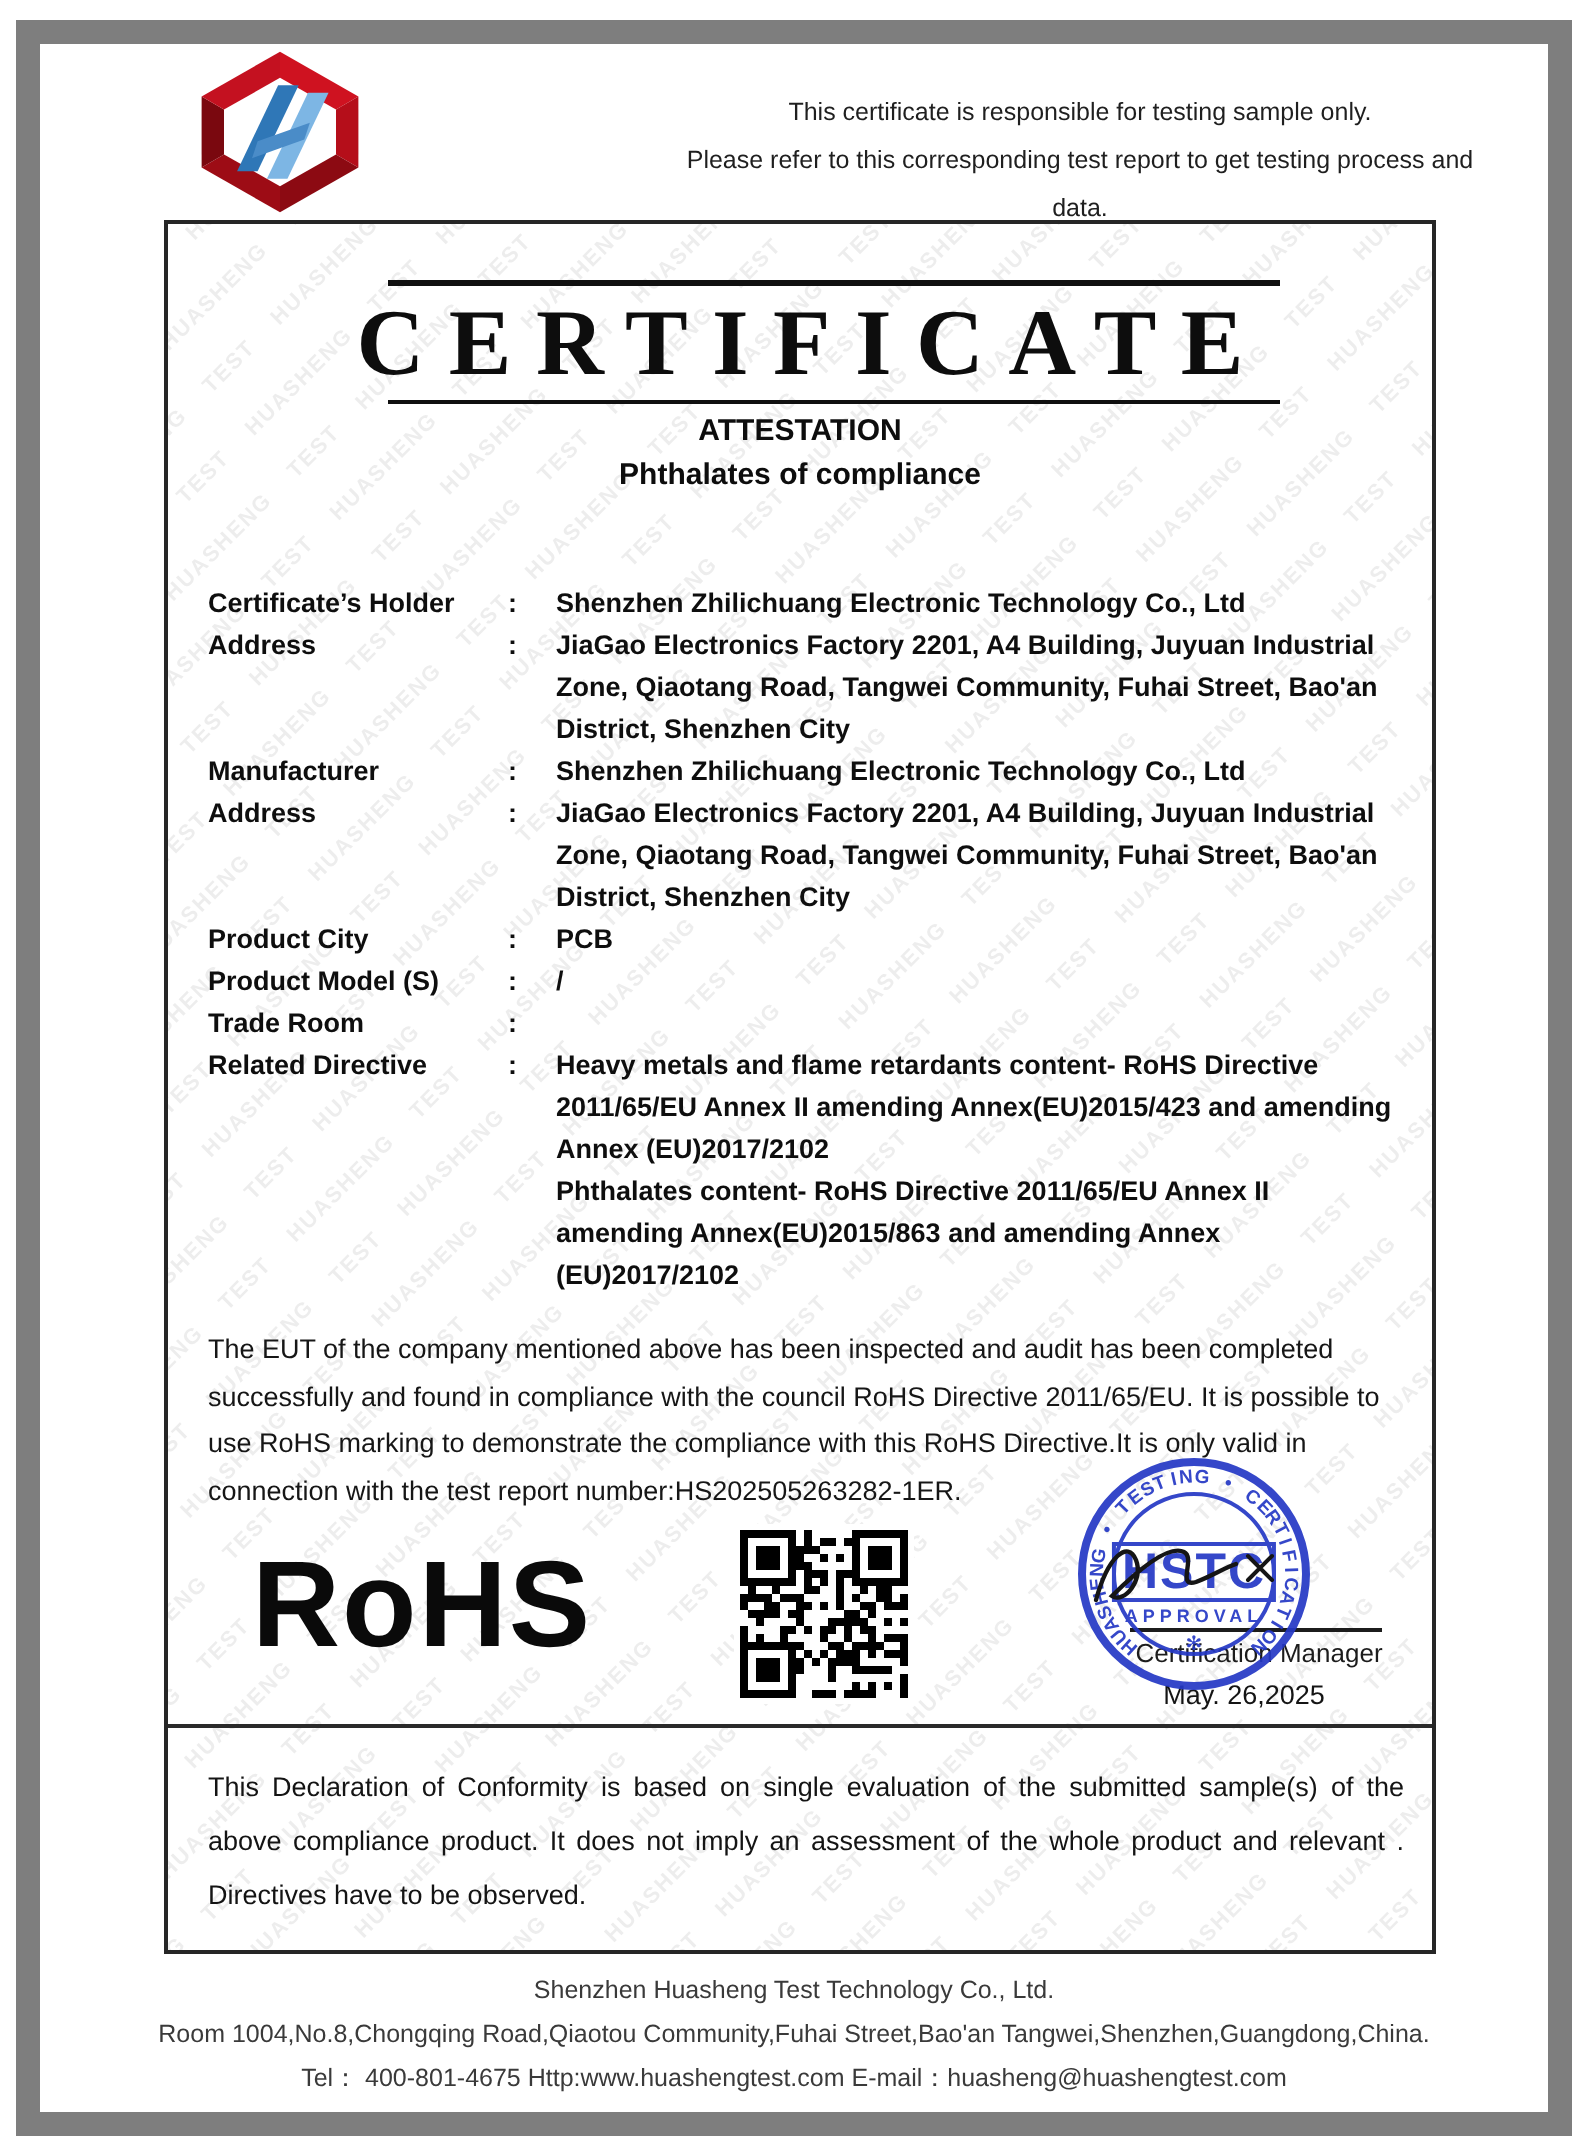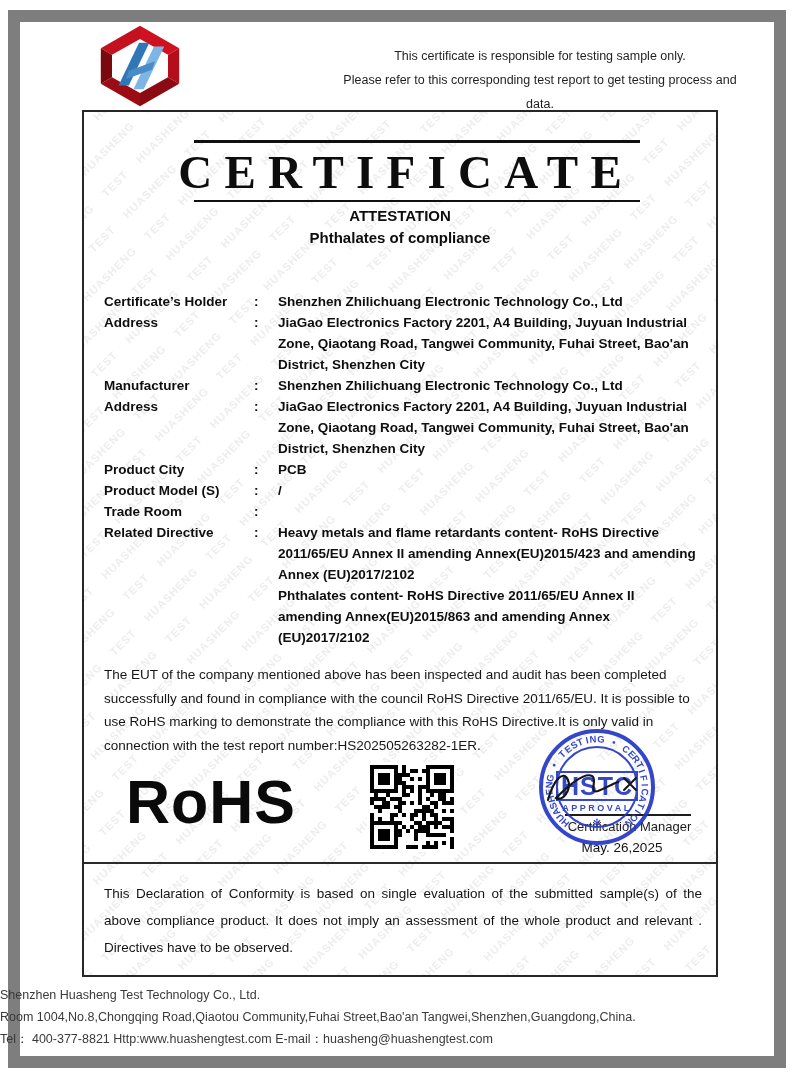--- a/index.html
+++ b/index.html
@@ -70,21 +70,21 @@
     font-weight:bold; font-size:9px; letter-spacing:2.5px; color:#2438c5; }
   .stamp-star { position:absolute; left:0; top:88px; width:100%; text-align:center;
     font-size:10px; color:#2438c5; }
   .signature-svg { position:absolute; left:460px; top:652px; width:104px; height:48px; }
 
   .decl-sep { position:absolute; left:0; top:750px; width:100%; height:2px; background:#2a2a2a; }
   .declaration { position:absolute; left:20px; top:768px; width:598px; font-size:13.5px;
     line-height:27px; color:#141414; text-align:justify; text-align-last:left; }
 
   
-  .footer { position:absolute; left:0; top:984px; width:100%; color:#3a3a3a; }
+  .footer { position:absolute; left:0; top:984px; width:100%; text-align:center; color:#3a3a3a; }
   .footer div { line-height:22px; font-size:12.5px; }
 </style>
 </head>
 <body>
 
 <div class="viewport">
   <div class="gray-frame"></div>
 
   <svg class="logo" viewBox="0 0 100 90" aria-hidden="true">
 
@@ -471,15 +471,15 @@
       <path d="M80,14 L92,26 M92,14 L80,26" fill="none" stroke="#151515" stroke-width="2" stroke-linecap="round"></path>
     </svg>
 
     <div class="decl-sep"></div>
     <div class="declaration">This Declaration of Conformity is based on single evaluation of the submitted sample(s) of the above compliance product. It does not imply an assessment of the whole product and relevant . Directives have to be observed.</div>
   </div>
 
   <div class="footer">
     <div>Shenzhen Huasheng Test Technology Co., Ltd.</div>
     <div>Room 1004,No.8,Chongqing Road,Qiaotou Community,Fuhai Street,Bao'an Tangwei,Shenzhen,Guangdong,China.</div>
-    <div>Tel： 400-377-8821 Http:www.huashengtest.com E-mail：huasheng@huashengtest.com</div>
+    <div>Tel： 400-801-4675 Http:www.huashengtest.com E-mail：huasheng@huashengtest.com</div>
   </div>
 </div>
 
 </body></html>

